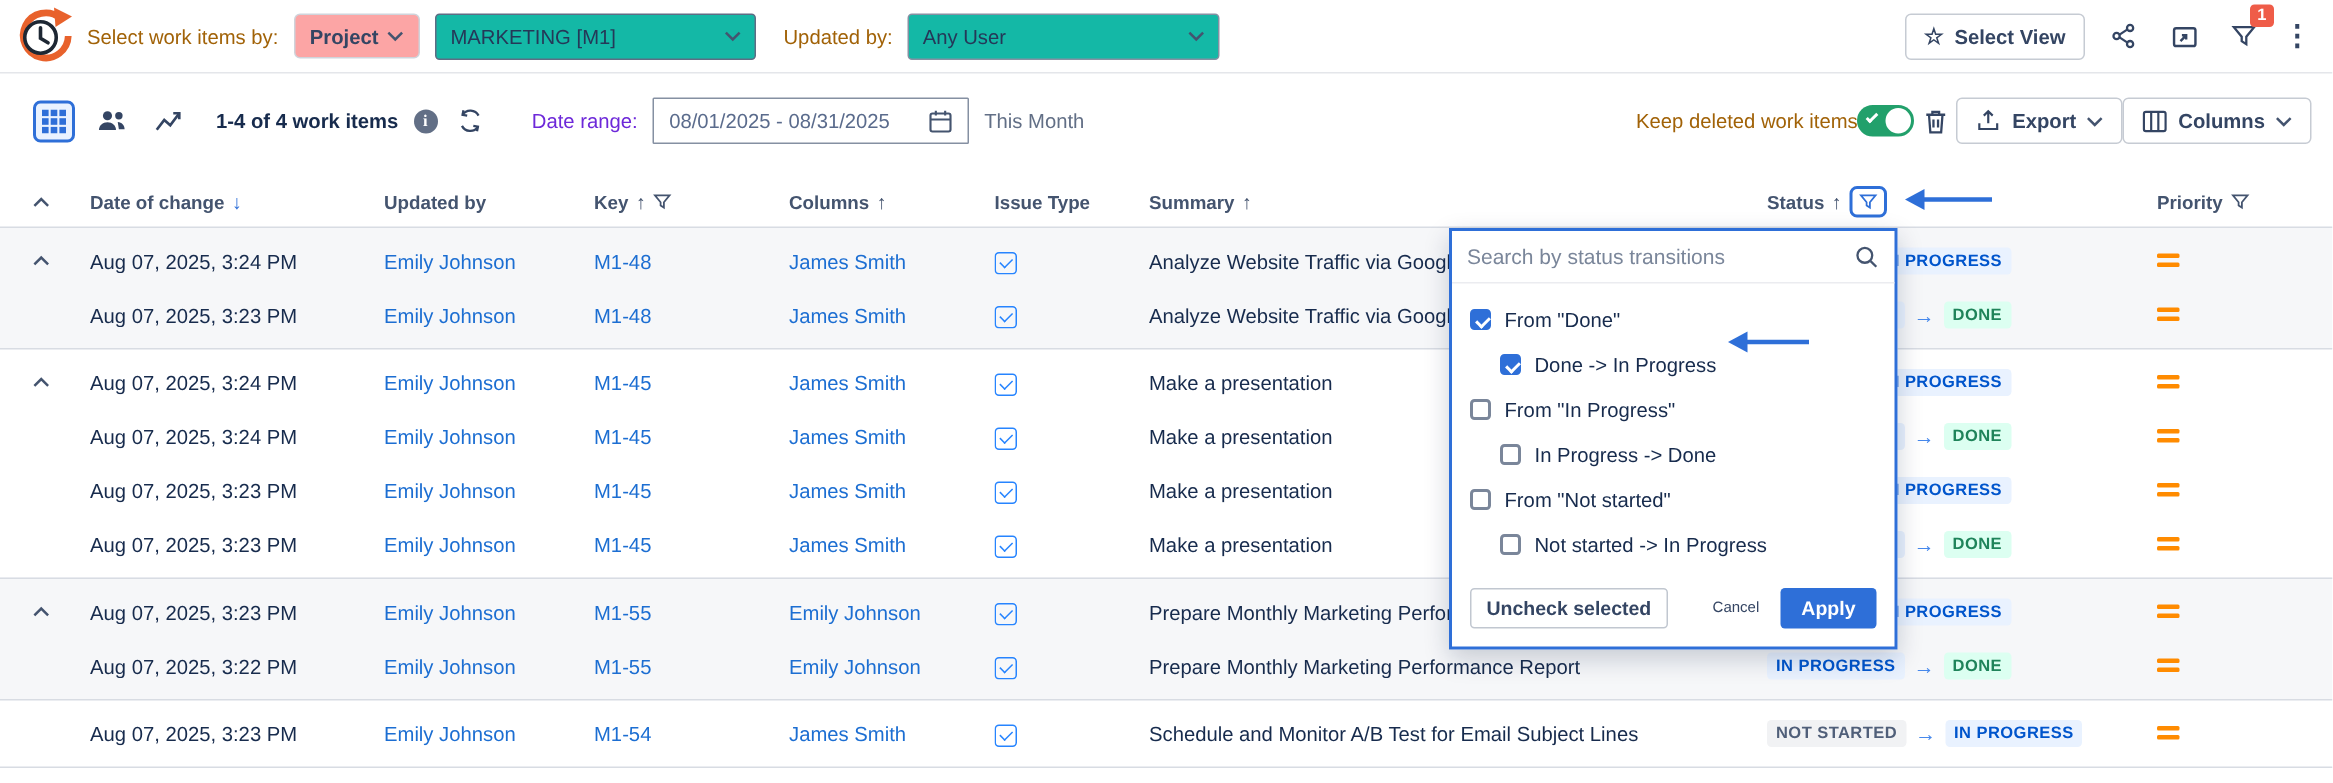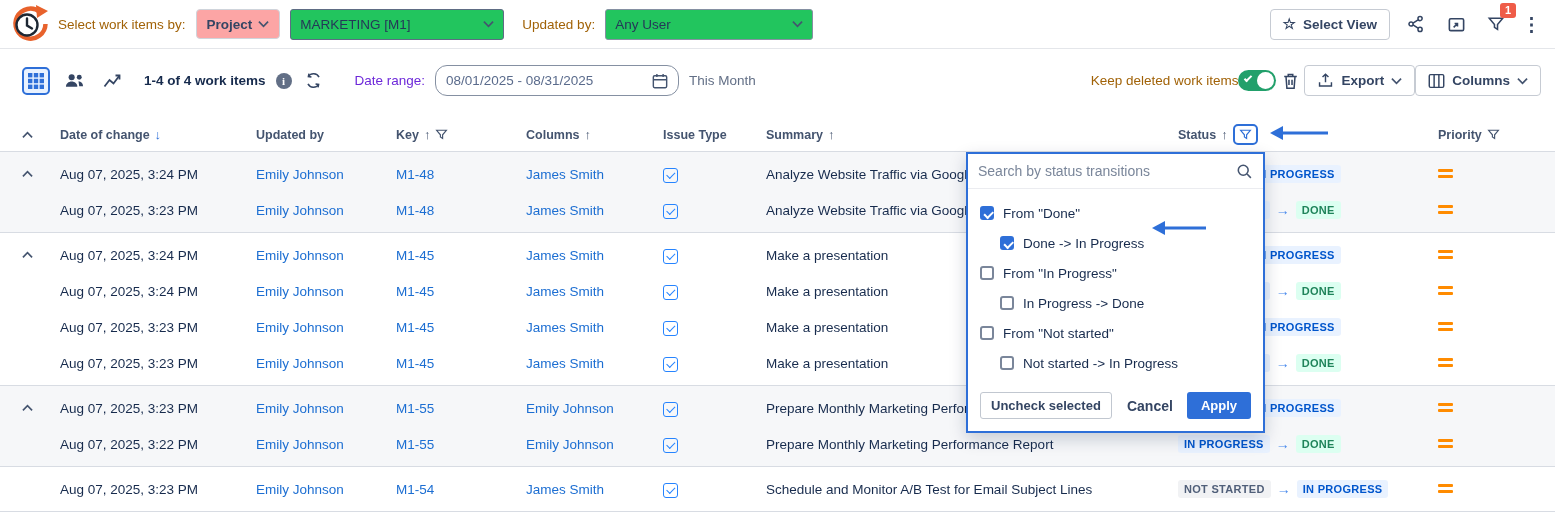--- a/index.html
+++ b/index.html
@@ -6,21 +6,21 @@
   html,body { width:1555px; height:522px; overflow:hidden; background:#fff;
     font-family:"Liberation Sans", sans-serif; color:#172b4d; font-size:13.5px; }
 
   
   .topbar { height:49px; border-bottom:1px solid #e4e6ea; padding:0 14px 0 8px; display:flex; align-items:center; gap:10px; position:relative; }
   .logo { width:40px; height:40px; flex:0 0 auto; }
   .lbl { color:#a16207; }
   .pill-btn { display:inline-flex; align-items:center; gap:6px; border:1px solid #cfd4db; background:#fca5a5; border-radius:4px;
     height:30px; padding:0 10px; font:inherit; font-weight:700; color:#344563; cursor:pointer; }
   .select-box { display:inline-flex; align-items:center; justify-content:space-between; gap:6px; border:1.5px solid #5e6c84;
-    border-radius:3px; height:31px; padding:0 9px; background:#22c55e; cursor:pointer; color:#253858; }
+    border-radius:3px; height:31px; padding:0 9px; background:#14b8a6; cursor:pointer; color:#253858; }
   .select-box.project { width:214px; }
   .select-box.user { width:208px; border-width:1px; border-color:#8590a2; }
   .chev { width:11px; height:8px; flex:0 0 auto; color:#44546f; }
   .top-right { margin-left:auto; display:flex; align-items:center; gap:12px; }
   .btn { display:inline-flex; align-items:center; gap:7px; border:1px solid #c6cbd3; background:#fff; border-radius:4px;
     height:31px; padding:0 12px; font:inherit; font-weight:700; color:#344563; cursor:pointer; }
   .icon-btn { position:relative; background:none; border:none; width:28px; height:28px; display:inline-flex;
     align-items:center; justify-content:center; color:#344563; cursor:pointer; }
   .badge { position:absolute; top:-7px; right:-6px; background:#ef5c48; color:#fff; font-size:11px; font-weight:700;
     border-radius:3px; padding:1px 5px; line-height:13px; }
@@ -28,22 +28,22 @@
 
   
   .toolbar { height:63px; padding:0 14px 0 22px; display:flex; align-items:center; gap:10px; }
   .view-btn { width:28px; height:28px; border:1px solid transparent; border-radius:4px; display:inline-flex;
     align-items:center; justify-content:center; color:#344563; background:none; cursor:pointer; }
   .view-btn.active { border:2px solid #2e6fd8; background:#e9f2ff; color:#2e6fd8; border-radius:5px; }
   .count { font-weight:700; color:#172b4d; margin-left:8px; white-space:nowrap; }
   .info-i { width:16px; height:16px; border-radius:50%; background:#626f86; color:#fff; font-size:11px; font-weight:700;
     display:inline-flex; align-items:center; justify-content:center; font-family:"Liberation Serif", serif; }
   .date-label { color:#6d28d9; margin-left:19px; }
-  .date-box { display:inline-flex; align-items:center; justify-content:space-between; border:1px solid #8590a2; border-radius:12px;
-    height:31px; width:244px; padding:0 10px; color:#5a6b8c; cursor:pointer; }
+  .date-box { display:inline-flex; align-items:center; justify-content:space-between; border:1px solid #8590a2; border-radius:1px;
+    height:31px; width:211px; padding:0 10px; color:#5a6b8c; cursor:pointer; }
   .muted { color:#626f86; }
   .tb-right { margin-left:auto; display:flex; align-items:center; }
   .toggle { width:38px; height:21px; border-radius:11px; background:#22a06b; position:relative; cursor:pointer; flex:0 0 auto; }
   .toggle .knob { position:absolute; right:2px; top:2px; width:17px; height:17px; border-radius:50%; background:#fff; }
   .toggle .tick { position:absolute; left:6px; top:6px; width:8px; height:4px; border-left:2px solid #fff; border-bottom:2px solid #fff; transform:rotate(-45deg); }
 
   
   .grid { display:grid; grid-template-columns:38px 196px 140px 130px 137px 103px 412px 260px 1fr; align-items:center; }
   .thead { height:34px; margin-top:6px; padding-left:22px; border-bottom:1px solid #d8dce3; font-size:12.5px; font-weight:700; color:#44546f; }
   .th { display:flex; align-items:center; gap:5px; cursor:pointer; }
@@ -80,21 +80,21 @@
   .popup-body { padding:9px 12px 4px; }
   .opt { display:flex; align-items:center; gap:9px; height:30px; cursor:pointer; color:#172b4d; }
   .opt.child { padding-left:20px; }
   .cb { width:14px; height:14px; border:2px solid #7a869a; border-radius:3px; background:#fff; position:relative; flex:0 0 auto; }
   .cb.checked { background:#2e6fd8; border-color:#2e6fd8; }
   .cb.checked::after { content:""; position:absolute; left:2px; top:2.5px; width:7px; height:3.5px;
     border-left:2px solid #fff; border-bottom:2px solid #fff; transform:rotate(-45deg); }
   .popup-footer { display:flex; align-items:center; padding:10px 12px 12px; gap:14px; }
   .uncheck-btn { border:1px solid #c1c7d0; background:#fff; border-radius:3px; padding:5px 10px; font:inherit; font-size:13px;
     font-weight:700; color:#344563; cursor:pointer; }
-  .cancel-btn { margin-left:auto; background:none; border:none; font:inherit; font-size:14px; font-weight:700; color:#344563; cursor:pointer; }
+  .cancel-btn { margin-left:auto; background:none; border:none; font:inherit; font-size:10px; font-weight:400; color:#344563; cursor:pointer; }
   .apply-btn { background:#2e6fd8; border:none; border-radius:3px; color:#fff; font:inherit; font-size:13px; font-weight:700;
     padding:6px 14px; cursor:pointer; }
 
   .anno { position:absolute; z-index:70; }
   svg.ic { display:block; }
 </style>
 </head>
 <body>
 
 <div class="topbar">

